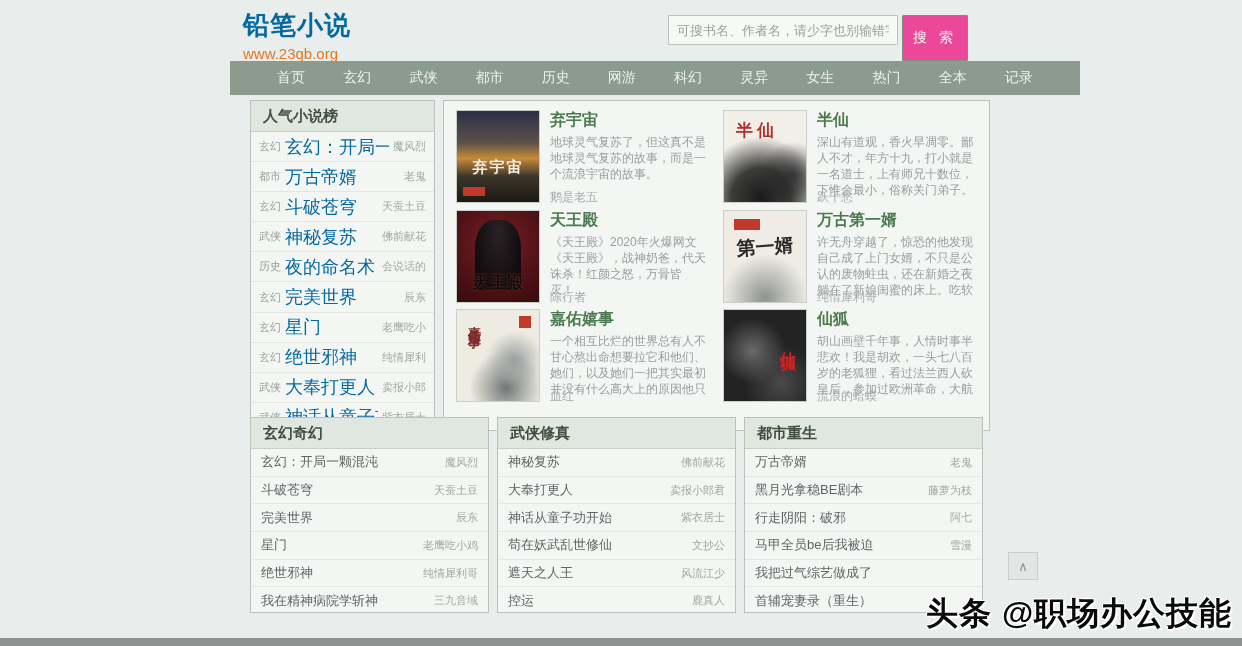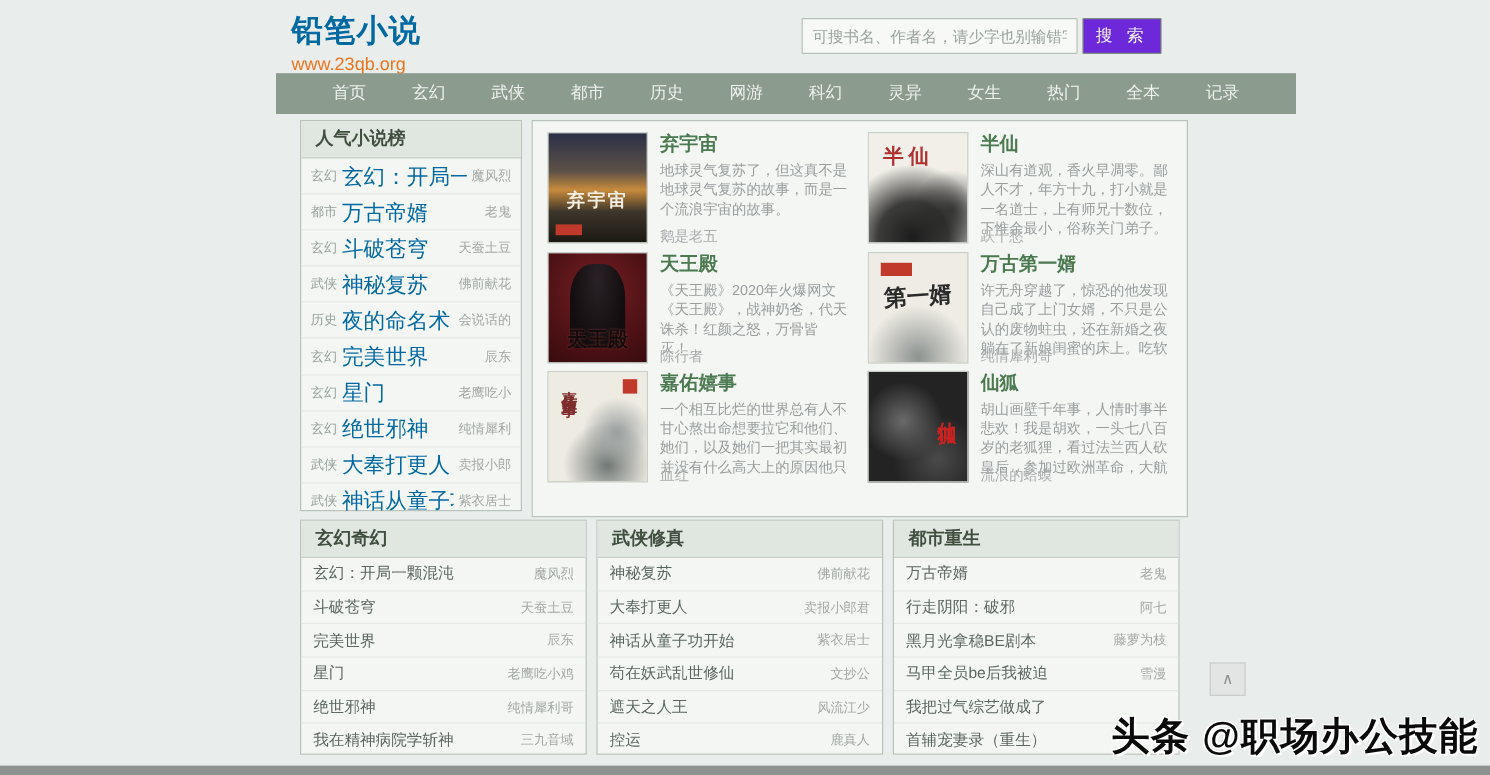--- a/index.html
+++ b/index.html
@@ -12,22 +12,22 @@
   .logo-wrap{position:absolute;left:243px;top:8px;}
   .logo{font-size:26px;font-weight:bold;color:#0369a1;letter-spacing:1px;}
   .site-url{font-size:15px;font-weight:normal;color:#e8761f;margin-top:2px;}
   .search{position:absolute;left:668px;top:15px;display:flex;}
   .search input{
     width:212px;height:28px;border:1px solid #b9c3b9;background:#f7f9f7;
     font-size:13px;color:#555;padding:0 8px;outline:none;border-radius:1px;
   }
   .search input::placeholder{color:#9aa39e;}
   .search button{
-    width:66px;height:30px;margin-left:4px;border:1px solid #7d8d7f;
-    background:#6d28d9;color:#f2f5f2;font-size:14px;letter-spacing:4px;
+    width:66px;height:46px;margin-left:4px;border:1px solid #7d8d7f;
+    background:#ec4899;color:#f2f5f2;font-size:14px;letter-spacing:4px;
     cursor:pointer;border-radius:1px;
   }
   nav{
     position:absolute;left:230px;top:61px;width:850px;height:34px;
     background:#8b9b8d;display:flex;align-items:center;justify-content:space-around;
     padding:0 28px;box-sizing:border-box;
   }
   .nav-item{color:#eef1ee;font-size:14px;text-decoration:none;cursor:pointer;white-space:nowrap;}
   
   .panel{
@@ -84,21 +84,21 @@
   .c5{background:
       radial-gradient(circle at 35% 45%,#6a6a6a 0%,rgba(106,106,106,0) 45%),
       radial-gradient(circle at 70% 80%,#4a4a4a 0%,rgba(74,74,74,0) 40%),
       #232323;}
   .c5 .lbl{color:#cc2222;font-size:16px;right:8px;top:30%;writing-mode:vertical-rl;letter-spacing:4px;}
   .book-info{margin-left:10px;flex:1;position:relative;height:96px;overflow:hidden;}
   .book-title{font-size:16px;font-weight:bold;color:#4c7a50;margin:0 0 3px 0;cursor:pointer;white-space:nowrap;}
   .book-desc{font-size:12px;line-height:16px;color:#989e9e;margin:0;max-height:64px;overflow:hidden;}
   .book-author{position:absolute;left:0;bottom:0;font-size:12px;color:#a8acac;cursor:pointer;}
   
-  .section{top:433px;width:239px;height:196px;}
+  .section{top:417px;width:239px;height:196px;}
   #section-0{left:250px;} #section-1{left:497px;} #section-2{left:744px;}
   .sec-body{display:flex;flex-direction:column;height:165px;}
   .sec-row{flex:1;display:flex;align-items:center;padding:0 10px;border-top:1px solid #e3e8e3;overflow:hidden;}
   .sec-row:first-child{border-top:none;}
   .sec-title{font-size:13px;color:#5c6662;flex:1;white-space:nowrap;overflow:hidden;cursor:pointer;}
   .sec-author{font-size:11px;color:#a2a8a4;margin-left:6px;white-space:nowrap;cursor:pointer;}
   
   #backtop{
     position:absolute;left:1008px;top:552px;width:28px;height:26px;
     background:#e2e5e3;border:1px solid #c9cdcb;color:#8a8f8d;
@@ -321,28 +321,28 @@
       </div>
     </div>
     <div class="panel section" id="section-2">
       <div class="panel-head">都市重生</div>
       <div class="sec-body">
         <div class="sec-row">
           <span class="sec-title">万古帝婿</span>
           <span class="sec-author">老鬼</span>
         </div>
         <div class="sec-row">
+          <span class="sec-title">黑月光拿稳BE剧本</span>
+          <span class="sec-author">藤萝为枝</span>
+        </div>
+        <div class="sec-row">
           <span class="sec-title">行走阴阳：破邪</span>
           <span class="sec-author">阿七</span>
         </div>
         <div class="sec-row">
-          <span class="sec-title">黑月光拿稳BE剧本</span>
-          <span class="sec-author">藤萝为枝</span>
-        </div>
-        <div class="sec-row">
           <span class="sec-title">马甲全员be后我被迫</span>
           <span class="sec-author">雪漫</span>
         </div>
         <div class="sec-row">
           <span class="sec-title">我把过气综艺做成了</span>
           <span class="sec-author"></span>
         </div>
         <div class="sec-row">
           <span class="sec-title">首辅宠妻录（重生）</span>
           <span class="sec-author"></span>

